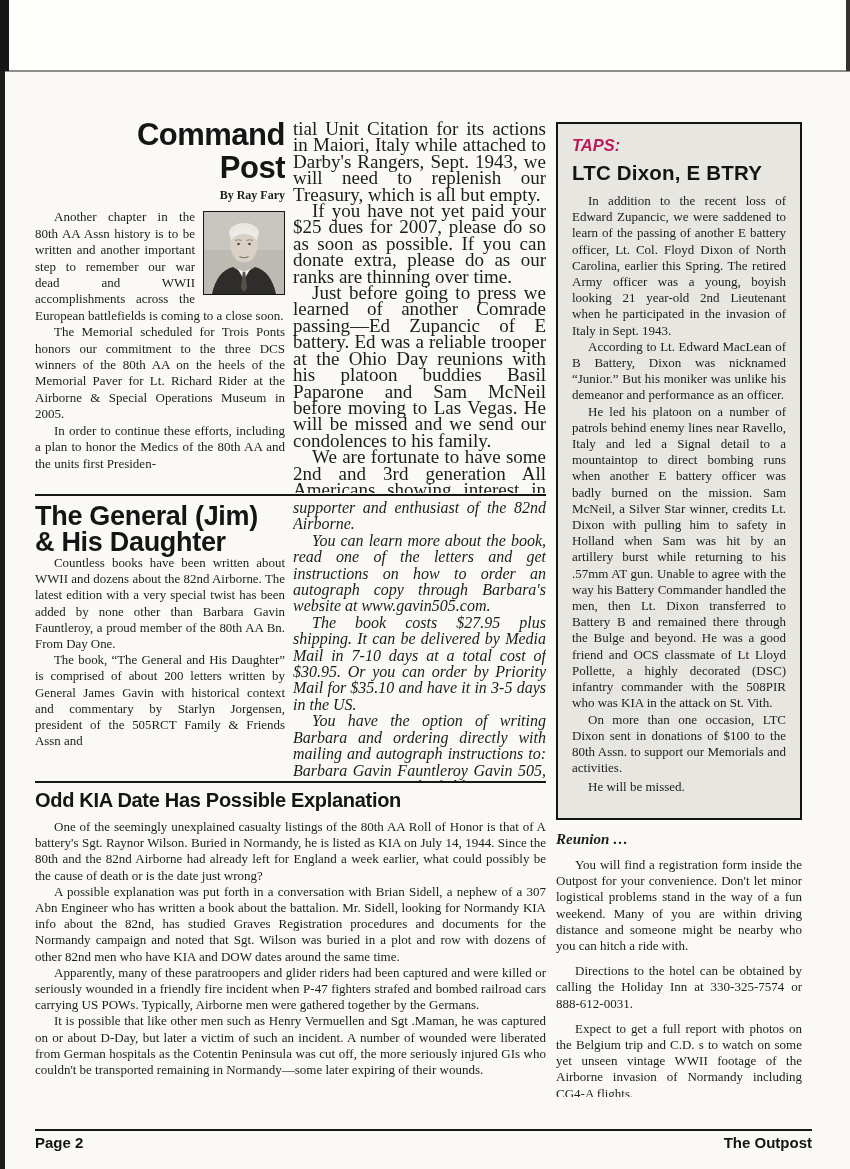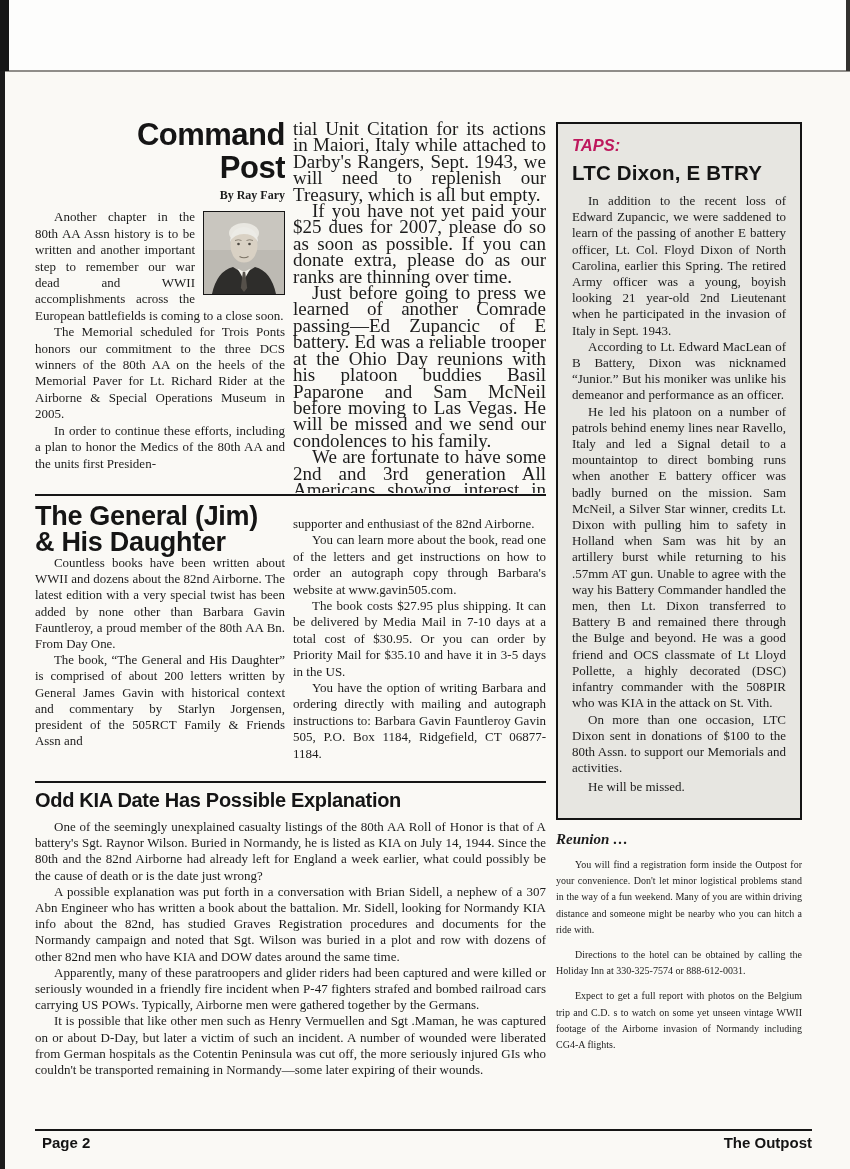--- a/index.html
+++ b/index.html
@@ -23,21 +23,21 @@
   h1,h2{font-family:"Liberation Sans",sans-serif;color:#151515;margin:0;white-space:pre-line;}
   .cmd-title{font-size:31px;line-height:33px;letter-spacing:-0.5px;text-align:right;font-weight:bold;}
   .byline{font-size:12px;font-weight:600;text-align:right;margin:3px 0 6px;}
   .gen-title{font-size:27px;line-height:26px;letter-spacing:-0.3px;font-weight:bold;}
   .kia-title{font-size:20px;line-height:27px;letter-spacing:-0.3px;font-weight:bold;margin-bottom:5px;}
 
   
   .cmd-left{left:35px;top:118px;width:250px;height:377px;overflow:hidden;font-size:13px;line-height:16.4px;}
   .mid-a{left:293px;top:121px;width:253px;height:372px;overflow:hidden;font-size:19px;line-height:16.4px;}
   .general-sec{left:35px;top:503px;width:250px;height:278px;overflow:hidden;font-size:12.9px;line-height:16.2px;}
-  .mid-b{left:293px;top:516px;width:253px;height:281px;overflow:hidden;font-size:13px;line-height:16.4px;}
+  .mid-b{left:293px;top:500px;width:253px;height:281px;overflow:hidden;font-size:16px;line-height:16.4px;font-style:italic;}
   .kia-sec{left:35px;top:787px;width:511px;height:342px;overflow:hidden;font-size:13px;line-height:16.2px;}
 
   .photo{
     float:right;width:82px;height:84px;margin:2px 0 4px 8px;
     border:1.5px solid #161616;background:#c2bfb8;box-sizing:border-box;
   }
   .photo svg{display:block;width:100%;height:100%;}
 
   
   .rule{position:absolute;background:#161616;}
@@ -50,25 +50,25 @@
   .taps-box{
     border:2px solid #141414;background:#e7e6e1;
     padding:10px 14px 12px;min-height:698px;box-sizing:border-box;
   }
   .taps-label{font-family:Liberation Sans, sans-serif;font-style:italic;font-weight:bold;font-size:16.5px;color:#be185d;margin:2px 0 6px;}
   .taps-title{font-size:20.5px;line-height:23px;letter-spacing:0.2px;font-weight:bold;margin-bottom:9px;}
   .taps-box p{font-size:13px;line-height:16.2px;text-indent:16px;}
   .taps-box p:last-child{margin-top:3px;}
   .reunion{margin-top:11px;max-height:266px;overflow:hidden;}
   .reunion-title{font-style:italic;font-weight:600;font-size:15px;margin-bottom:3px;}
-  .reunion p{font-size:10px;line-height:16.2px;margin-top:9px;}
+  .reunion p{font-size:13px;line-height:16.2px;margin-top:9px;}
 
   
   .footer-item{position:absolute;top:1134px;font-family:"Liberation Sans",sans-serif;font-weight:bold;font-size:15px;color:#141414;}
-  .page-num{left:42px;text-align:right;}
+  .page-num{left:35px;text-align:right;}
   .pub-name{right:38px;}
 </style>
 </head>
 <body>
 
 <div class="canvas">
 
   <div class="top-band"></div>
   <div class="edge-line"></div>
   <div class="scan-left"></div>

